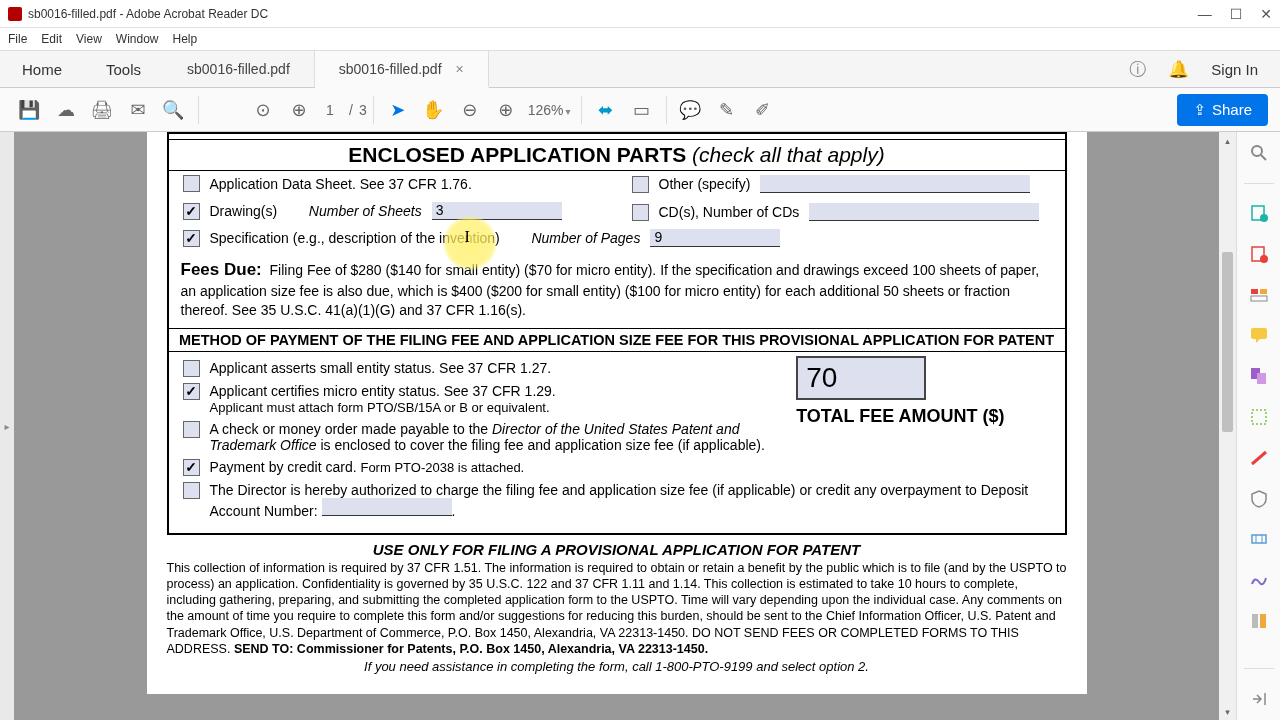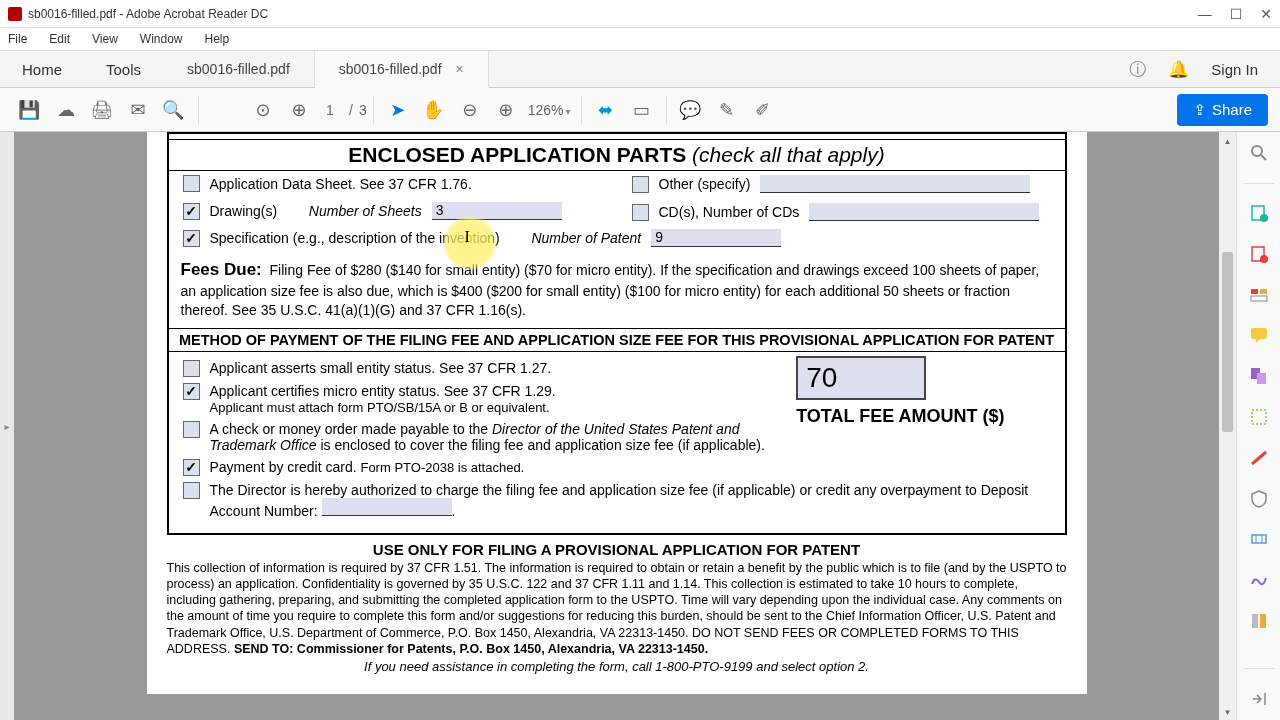--- a/index.html
+++ b/index.html
@@ -6,21 +6,21 @@
 body { font-family: 'Segoe UI', Arial, sans-serif; font-size: 12px; background: #fff; overflow: hidden; width: 1280px; height: 720px; position: relative; }
 
 
 .titlebar { height: 28px; background: #fff; display: flex; align-items: center; padding: 8px 8px; border-bottom: 1px solid #e0e0e0; }
 .titlebar .pdf-icon { width: 14px; height: 14px; background: #b30000; margin-right: 6px; display: inline-block; border-radius: 2px; }
 .titlebar .title-text { flex: 1; font-size: 12px; color: #333; }
 .titlebar .win-controls { display: flex; gap: 18px; align-items: center; }
 .titlebar .win-controls span { font-size: 14px; color: #555; cursor: pointer; }
 
 
-.menubar { height: 22px; display: flex; align-items: center; padding: 0 8px; gap: 22px; background: #fff; }
+.menubar { height: 22px; display: flex; align-items: center; padding: 0 8px; gap: 14px; background: #fff; }
 .menubar span { font-size: 12px; color: #333; cursor: pointer; }
 
 
 .tabrow { height: 38px; background: #f5f5f5; display: flex; align-items: stretch; border-top: 1px solid #ddd; border-bottom: 1px solid #ccc; }
 .tabrow .home-btn, .tabrow .tools-btn { padding: 0 22px; display: flex; align-items: center; font-size: 15px; color: #333; cursor: pointer; }
 .tabrow .doc-tab { padding: 0 24px; display: flex; align-items: center; font-size: 14px; color: #444; border-right: 1px solid #ddd; background: #f5f5f5; cursor: pointer; position: relative; }
 .tabrow .doc-tab.active { background: #fafafa; border-bottom: 2px solid #fafafa; margin-bottom: -1px; }
 .tabrow .doc-tab .close-x { margin-left: 14px; font-size: 14px; color: #888; }
 .tabrow .spacer { flex: 1; }
 .tabrow .right-controls { display: flex; align-items: center; gap: 22px; padding: 0 22px; }
@@ -68,21 +68,21 @@
 .form-input-line { border-bottom: 1px solid #333; background: #dde1ef; display: inline-block; min-width: 120px; padding: 0 4px; height: 18px; }
 .italic-label { font-style: italic; }
 .fees-due { padding: 4px 12px 8px 12px; font-size: 14px; line-height: 1.35; border-bottom: 1.5px solid #000; }
 .fees-due strong { font-size: 17px; }
 .method-header { text-align: center; font-weight: bold; font-size: 14.5px; padding: 3px 0; border-bottom: 1.5px solid #000; }
 .method-body { padding: 8px 14px; position: relative; }
 .method-row { display: flex; gap: 10px; margin-bottom: 6px; align-items: flex-start; }
 .fee-box { position: absolute; right: 60px; top: 4px; text-align: center; }
 .fee-input { border: 2px solid #444; background: #dde1ef; width: 130px; height: 44px; font-size: 28px; padding: 12px 8px; display: flex; align-items: center; }
 .fee-label { font-weight: bold; font-size: 18px; margin-top: 6px; }
-.use-only-header { text-align: center; font-weight: bold; font-size: 15px; margin-top: 6px; }
+.use-only-header { text-align: center; font-weight: bold; font-style: italic; font-size: 15px; margin-top: 6px; }
 .fine-print { font-size: 12.5px; line-height: 1.3; margin-top: 2px; }
 .fine-print-italic { font-style: italic; text-align: center; margin-top: 2px; font-size: 13px; }
 
 
 .highlight-circle { position: absolute; width: 54px; height: 54px; border-radius: 50%; background: radial-gradient(circle, rgba(255,240,100,0.8) 0%, rgba(255,240,100,0.7) 60%, rgba(255,240,100,0) 75%); pointer-events: none; }
 
 
 .text-cursor { position: absolute; font-size: 16px; font-family: serif; pointer-events: none; }
 </style>
 </head>
@@ -199,21 +199,21 @@
               <span class="form-input-line" style="min-width:230px"></span>
             </div>
           </div>
         </div>
 
         <div class="checkbox-row" style="padding-bottom:8px; position:relative;">
           <div class="checkbox-group">
             <span class="cb checked"></span>
             <span>Specification (e.g., description of the invention)</span>
             &nbsp;&nbsp;&nbsp;
-            <span class="italic-label">Number of Patent</span>
+            <span class="italic-label">Number of Pages</span>
             <span class="form-input-line" style="min-width:130px">9</span>
           </div>
         </div>
 
         <div class="fees-due">
           <strong>Fees Due:</strong>&nbsp;&nbsp;<span>Filing Fee of $280 ($140 for small entity) ($70 for micro entity). If the specification and drawings exceed 100 sheets of paper, an application size fee is also due, which is $400 ($200 for small entity) ($100 for micro entity) for each additional 50 sheets or fraction thereof. See 35 U.S.C. 41(a)(1)(G) and 37 CFR 1.16(s).</span>
         </div>
 
         <div class="method-header">METHOD OF PAYMENT OF THE FILING FEE AND APPLICATION SIZE FEE FOR THIS PROVISIONAL APPLICATION FOR PATENT</div>
 

